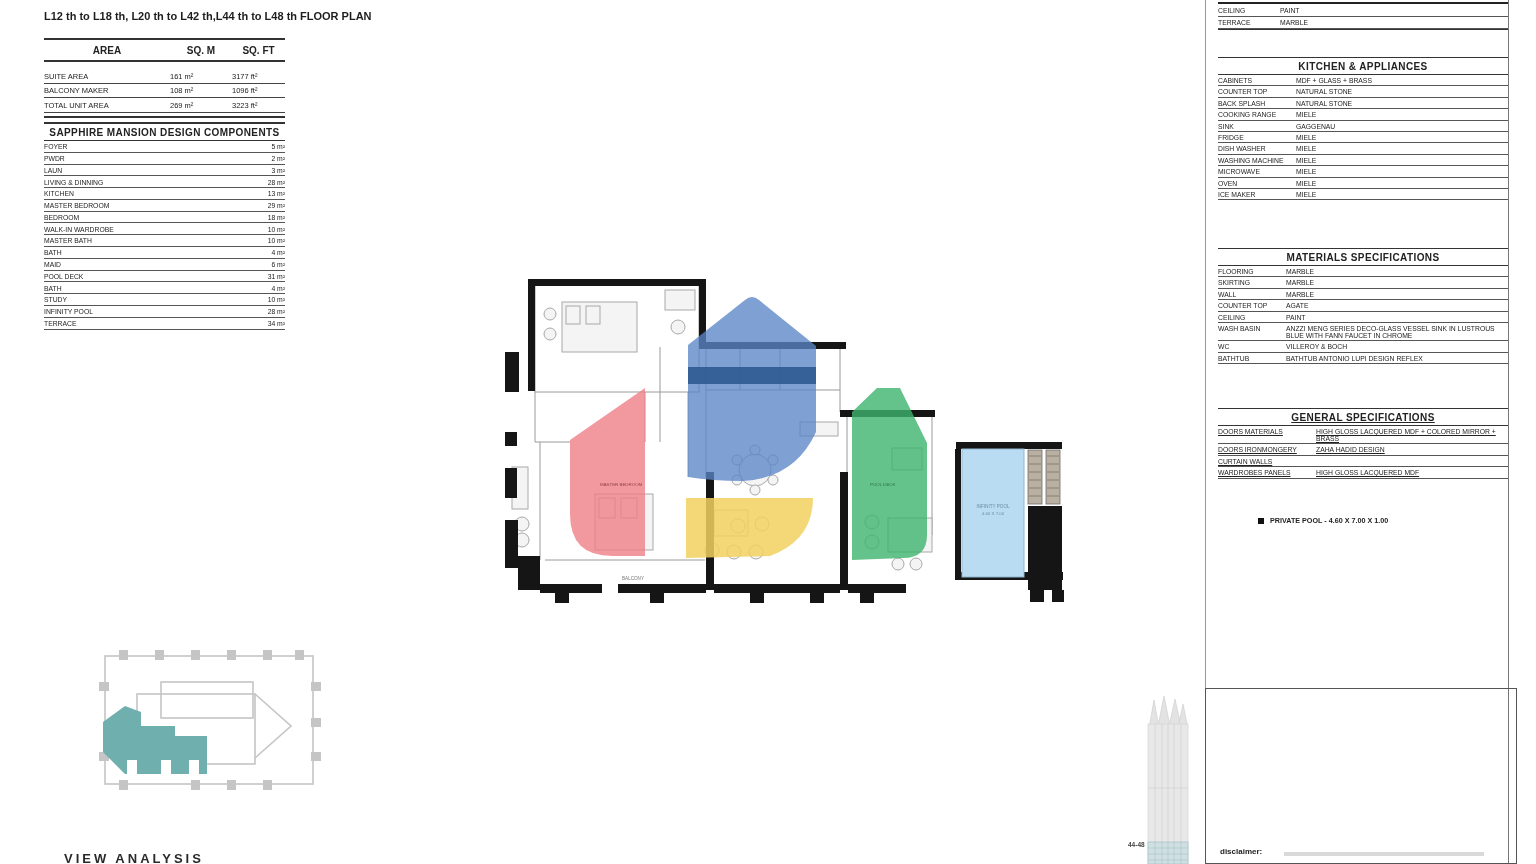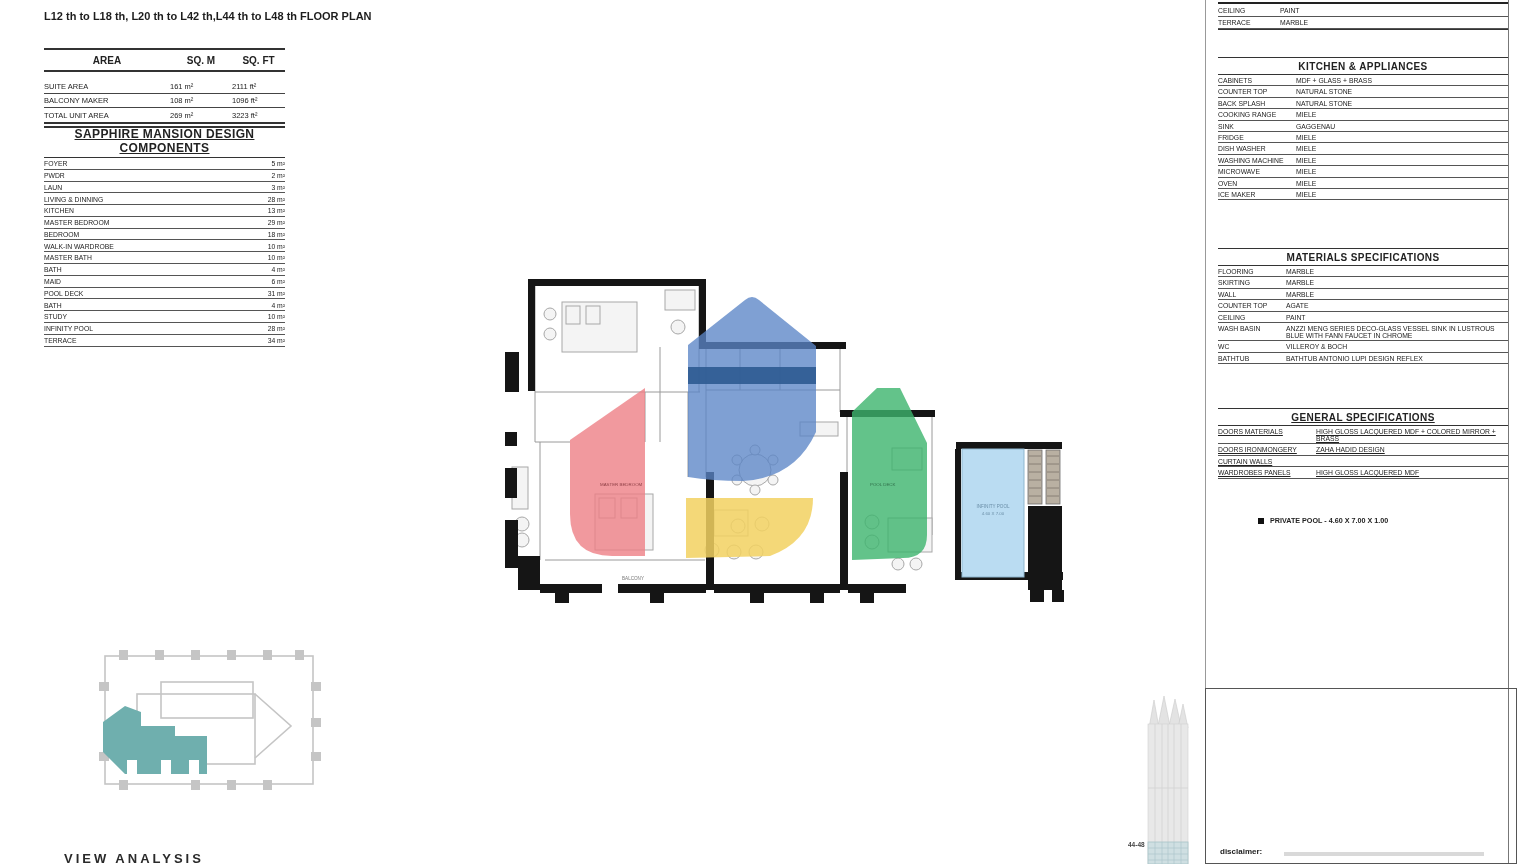--- a/index.html
+++ b/index.html
@@ -5,32 +5,32 @@
   html,body{margin:0;padding:0;background:#fff;}
   .page{position:relative;width:1536px;height:864px;background:#ffffff;overflow:hidden;
         font-family:"Liberation Sans",sans-serif;color:#222;}
   
   .spec{position:absolute;box-sizing:border-box;}
   .ttitle{font-weight:bold;text-align:center;letter-spacing:.4px;padding:3px 0 2px 0;
           border-bottom:1.5px solid #333;font-size:10px;}
   .trow{display:flex;border-bottom:1px solid #555;padding:1.5px 0 1px 0;align-items:flex-start;}
   .tcell{display:block;}
   
-  .area-tbl{left:44px;top:48px;width:241px;border-top:2px solid #333;font-size:7.5px;}
+  .area-tbl{left:44px;top:38px;width:241px;border-top:2px solid #333;font-size:7.5px;}
   .area-tbl .thead-row{display:flex;border-bottom:2px solid #333;padding:5px 0 4px 0;
           font-weight:bold;font-size:10px;}
   .area-tbl .thead-row .tcell{text-align:center;}
   .area-tbl .tbody{margin-top:7px;border-bottom:2px solid #333;padding-bottom:3px;}
   .area-tbl .trow{border-bottom:1.4px solid #444;padding:2.5px 0 2px 0;align-items:flex-end;}
   .area-tbl .c0{width:126px;}
   .area-tbl .c1{width:62px;}
   .area-tbl .c2{width:53px;}
   
   .comp-tbl{left:44px;top:122px;width:241px;border-top:2px solid #333;font-size:6.8px;}
-  .comp-tbl .ttitle{font-size:12px;text-decoration:underline;}
+  .comp-tbl .ttitle{font-size:10px;}
   .comp-tbl .trow{padding:2.2px 0 1.6px 0;}
   .comp-tbl .c0{flex:1;}
   .comp-tbl .c1{width:42px;text-align:right;}
   
   .rp{left:1218px;width:290px;font-size:6.8px;}
   .rp .trow{padding:2px 0 1.4px 0;}
   .rp .c0{flex-shrink:0;}
   .rp .c1{flex:1;}
   .part-tbl{top:2px;border-top:2.5px solid #222;}
   .part-tbl .trow{padding:2.6px 0 2px 0;}
@@ -70,21 +70,21 @@
         <div class="thead-row">
           <span class="tcell c0">AREA</span>
           <span class="tcell c1">SQ. M</span>
           <span class="tcell c2">SQ. FT</span>
         </div>
       </div>
     <div class="tbody">
         <div class="trow">
           <span class="tcell c0">SUITE AREA</span>
           <span class="tcell c1">161 m²</span>
-          <span class="tcell c2">2111 ft²</span>
+          <span class="tcell c2">3177 ft²</span>
         </div>
         <div class="trow">
           <span class="tcell c0">BALCONY MAKER</span>
           <span class="tcell c1">108 m²</span>
           <span class="tcell c2">1096 ft²</span>
         </div>
         <div class="trow">
           <span class="tcell c0">TOTAL UNIT AREA</span>
           <span class="tcell c1">269 m²</span>
           <span class="tcell c2">3223 ft²</span>

